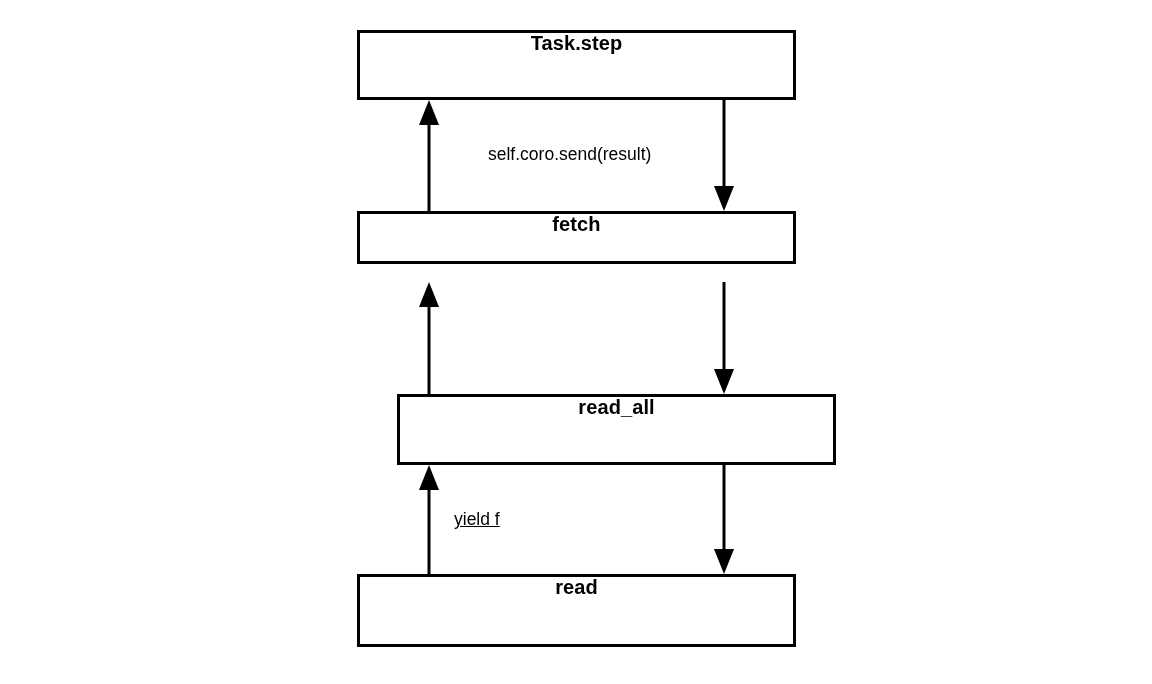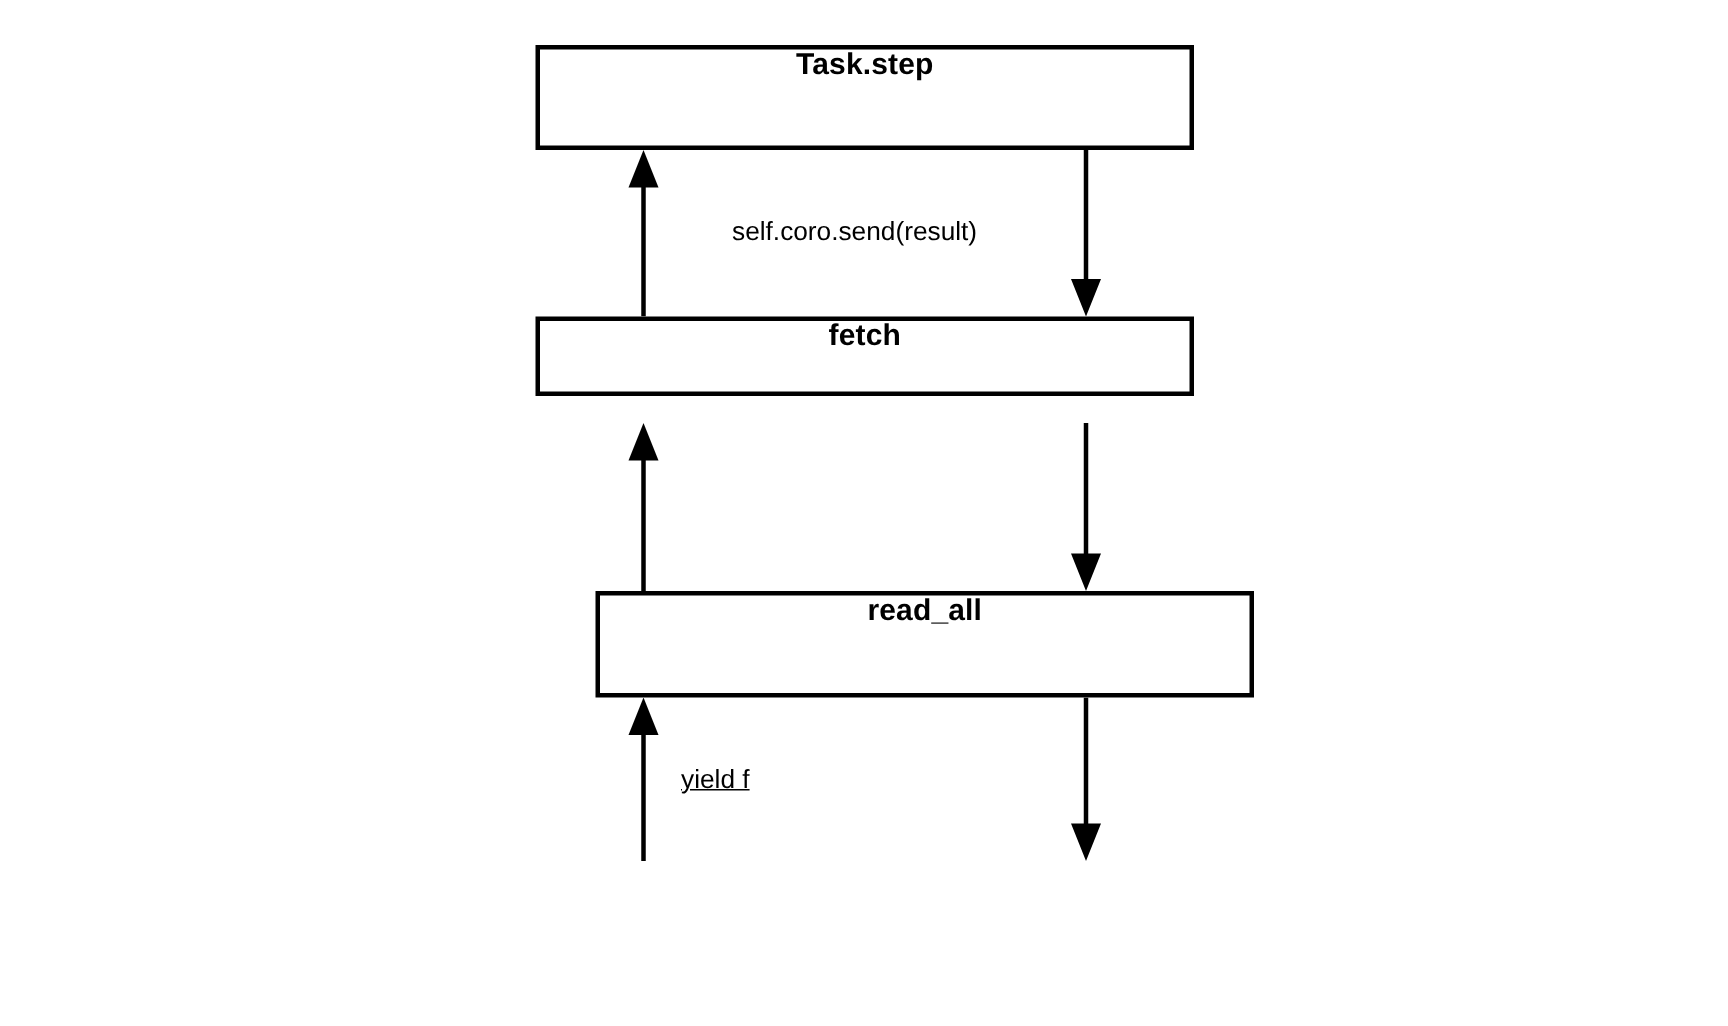--- a/index.html
+++ b/index.html
@@ -102,18 +102,21 @@
   </div>
 
   <div class="node-box" style="left:357px; top:211px; width:439px; height:53px;">
     <span class="node-label">fetch</span>
   </div>
 
   <div class="node-box" style="left:357px; top:394px; width:439px; height:71px;margin-left:40px;">
     <span class="node-label">read_all</span>
   </div>
 
+  <div class="node-box" style="left:357px; top:574px; width:439px; height:73px;">
+    <span class="node-label">read</span>
+  </div>
 
   <span class="edge-label" style="left:485px; top:145px;">self.coro.send(result)</span>
 
   <span class="edge-label" style="left:451px; top:510px;text-decoration:underline;">yield f</span>
 
 </div>
 
 </body></html>

